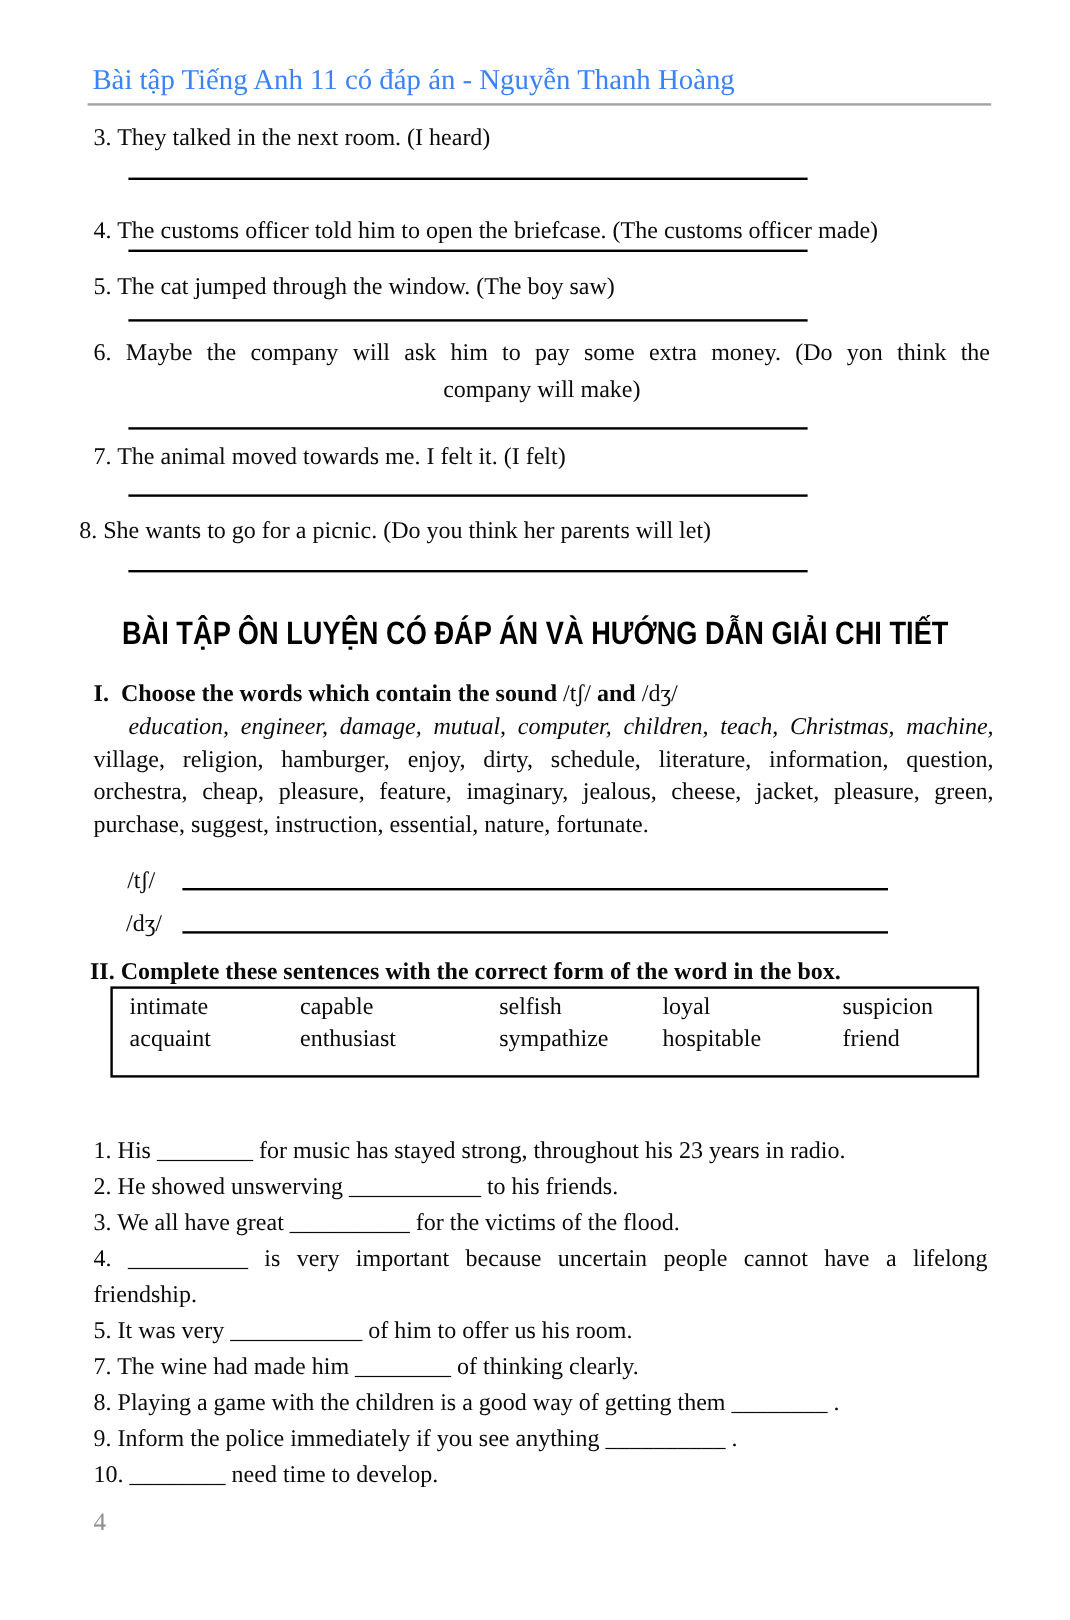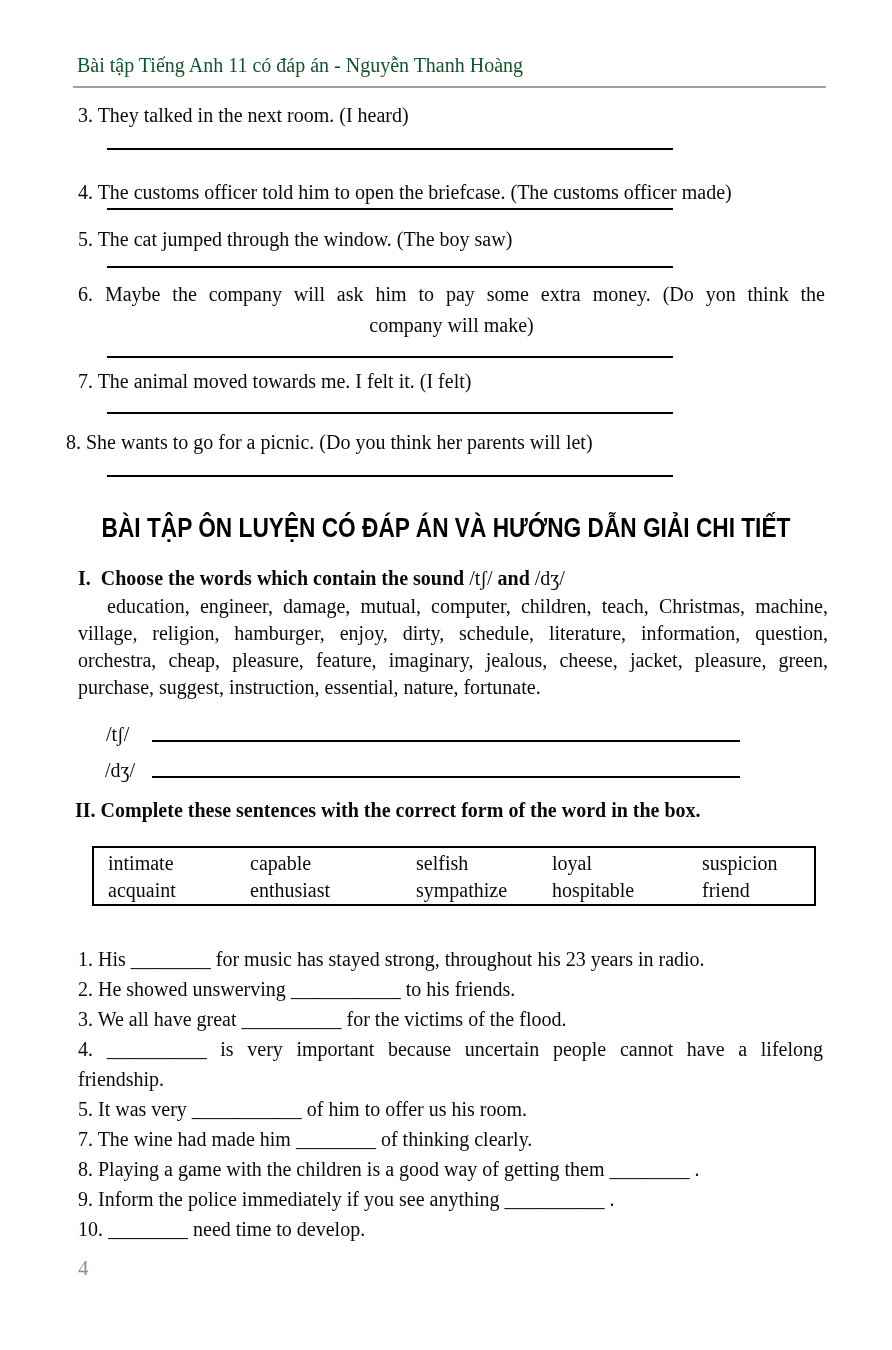--- a/index.html
+++ b/index.html
@@ -5,33 +5,33 @@
   html,body{margin:0;padding:0;background:#ffffff;}
   .page{
     position:relative;width:892px;height:1350px;background:#ffffff;overflow:hidden;
     font-family:"Liberation Serif","DejaVu Serif",serif;color:#0a0a0a;
   }
   .abs{position:absolute;}
   .t{font-size:20px;line-height:30px;white-space:pre-wrap;}
   .jl{text-align:justify;text-align-last:justify;}
   .ans-line{height:0;border-bottom:2px solid #000;}
   .hrule{height:2px;background:#a3a3a3;}
-  .header-title{font-size:20px;color:#14532d;}
+  .header-title{font-size:24px;color:#3b82f6;}
   .big-heading{width:892px;text-align:center;}
   .big-heading>span{
     display:inline-block;font-family:"Liberation Sans","DejaVu Sans",sans-serif;
     font-weight:700;font-size:27px;transform:scaleX(0.84);transform-origin:center;
     white-space:nowrap;color:#000;
   }
   .bold{font-weight:700;}
   .ipa{font-weight:400;}
   .wline{font-size:20px;line-height:27px;white-space:pre-wrap;}
-  .indent{text-indent:29px;}
+  .indent{text-indent:29px;font-style:italic;}
   .word-box{
-    width:724px;height:60px;border:2px solid #000;box-sizing:border-box;margin-top:24px;
+    width:724px;height:76px;border:2px solid #000;box-sizing:border-box;
   }
   .word-box-grid{
     display:grid;grid-template-columns:142px 166px 136px 150px 1fr;
     padding:2px 0 0 14px;font-size:20px;line-height:27px;
   }
   .sline{font-size:20px;line-height:30px;height:30px;white-space:pre-wrap;}
   .page-num{font-size:21px;color:#8f8f8f;}
 </style>
 </head>
 <body>

